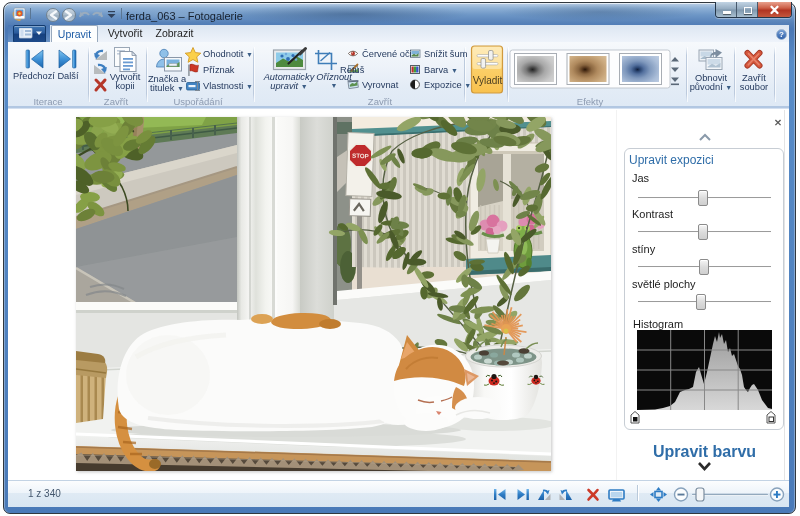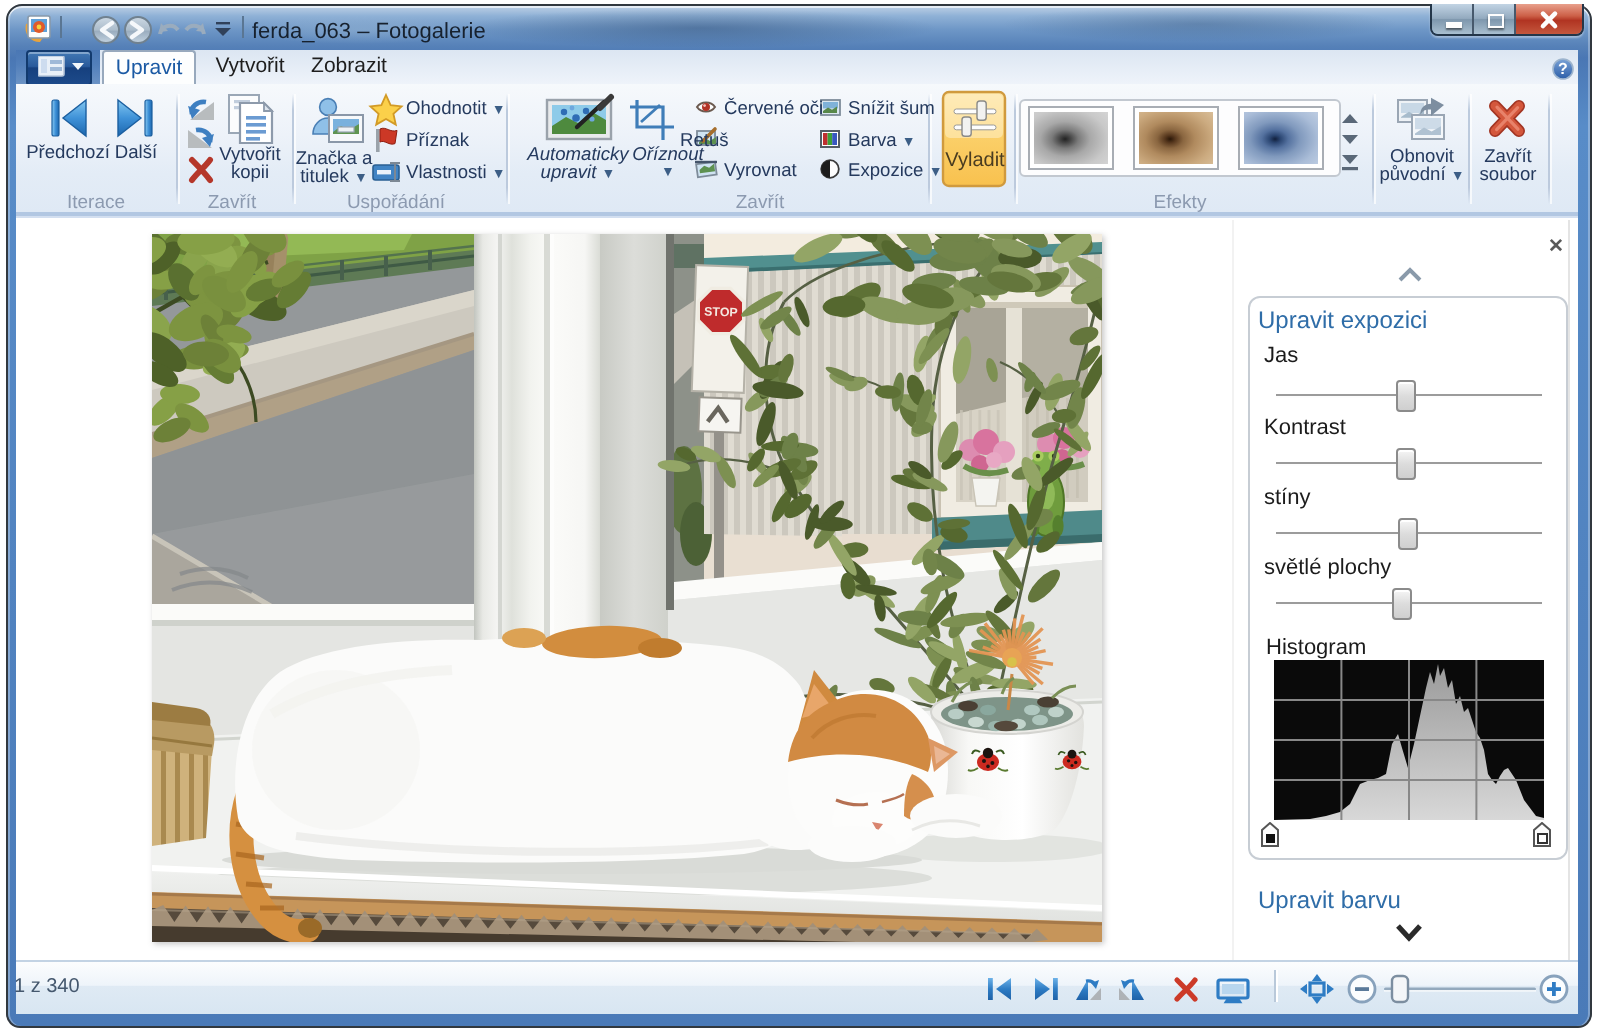--- a/index.html
+++ b/index.html
@@ -45,26 +45,26 @@
   #photo{left:76px;top:117px;width:475px;height:354px;box-shadow:1px 1px 3px rgba(90,90,90,.35);}
   
   #panecloseX{left:774px;top:117px;width:12px;height:12px;font-size:9.5px;color:#5a5a5a;}
   #panelbox{left:624px;top:148px;width:158px;height:280px;border:1px solid #c7cdd4;border-radius:6px;background:#fff;}
   #paneltitle{left:629px;top:153px;font-size:12px;color:#2f6da8;}
   .sllab{left:632px;font-size:11px;color:#1c1c1c;}
   .sltrack{left:638px;width:133px;height:1px;background:#9b9b9b;box-shadow:0 1px 0 #fdfdfd;}
   .slthumb{left:698px;width:8px;height:14px;border:1px solid #8b8b8b;border-radius:2px;
      background:linear-gradient(180deg,#f6f6f6,#dcdcdc 50%,#cfcfcf);box-shadow:inset 0 1px 0 #fff;}
   #histlab{left:633px;top:318px;font-size:11px;color:#1c1c1c;}
-  #ubarvu{left:629px;top:443px;font-size:12px;color:#2f6da8;}
+  #ubarvu{left:653px;top:443px;font-size:16px;color:#2f6da8;font-weight:bold;}
   
   #status{left:8px;top:480px;width:781px;height:26px;
      background:linear-gradient(180deg,#fcfdfe 0,#eef4fa 45%,#dfeaf4 46%,#d8e6f2 100%);
      border-top:1px solid #c3d3e4;}
-  #stattext{left:7px;top:488px;font-size:10px;color:#45586e;}
+  #stattext{left:28px;top:488px;font-size:10px;color:#45586e;}
   .ssep{top:485px;width:1px;height:16px;background:#b9c9da;box-shadow:1px 0 0 #fff;}
 </style>
 </head>
 <body>
 <div class="abs" id="win"></div>
 <div class="abs" id="titleblur1"></div>
 <div class="abs" id="titleblur2"></div>
 <div class="abs" id="titleblur3"></div>
 
 <svg class="abs" id="qat" width="260" height="26" style="left:0;top:0" viewBox="0 0 260 26">

